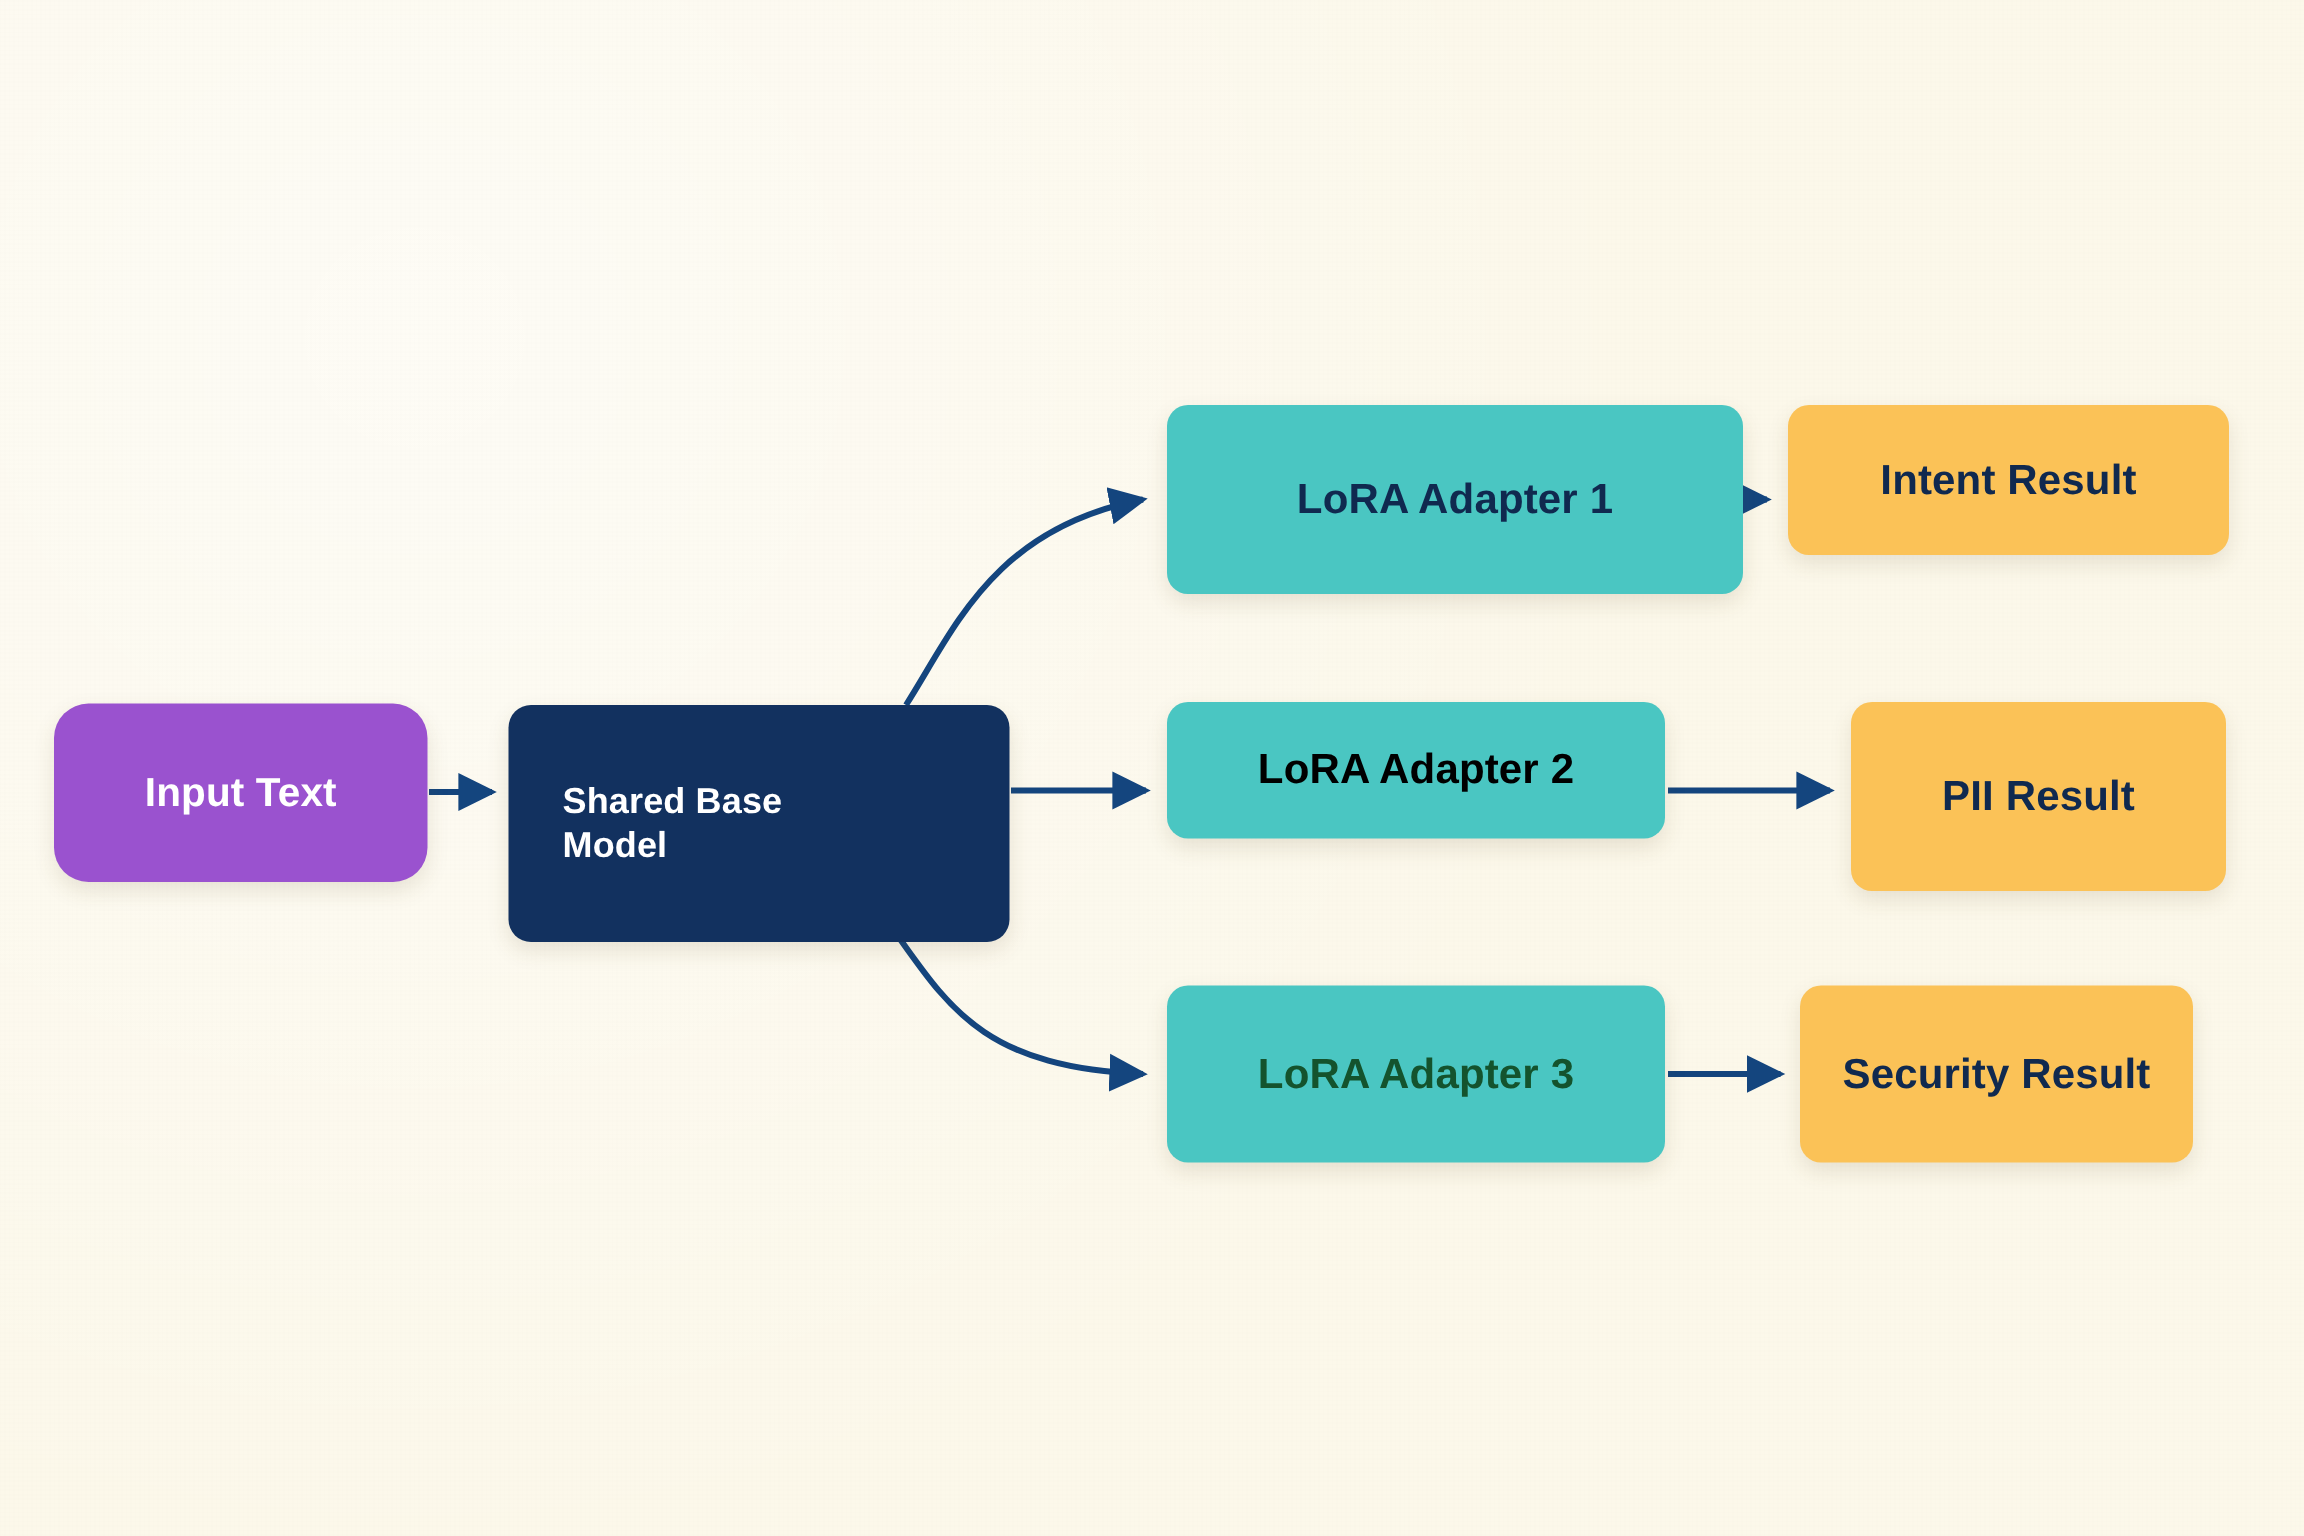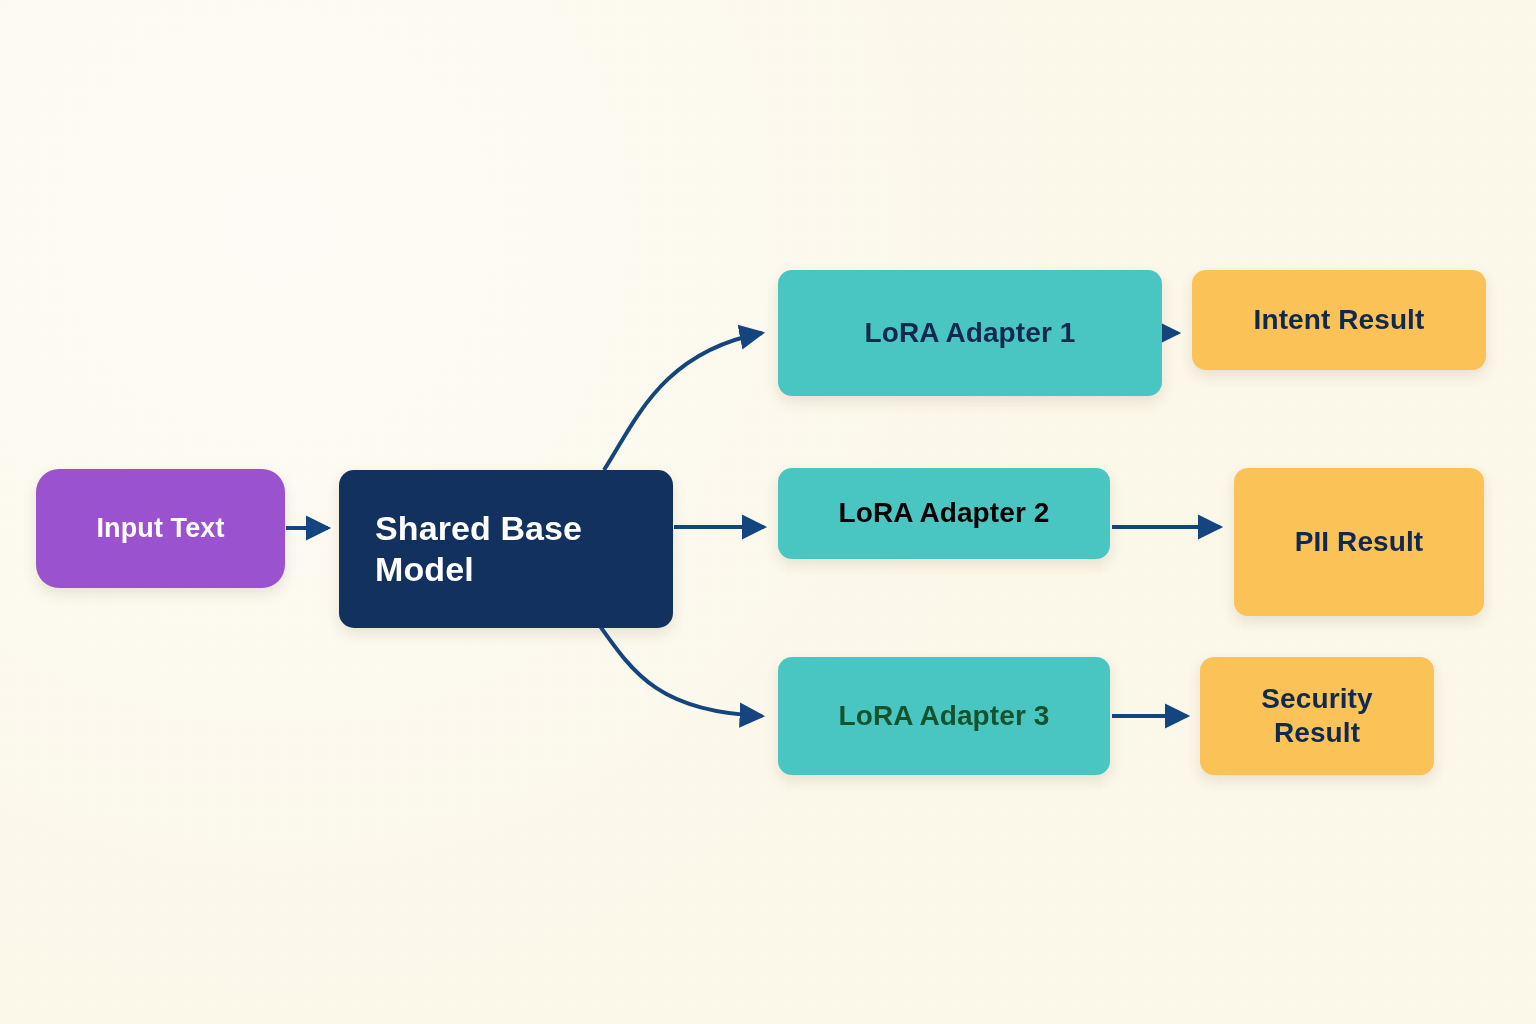--- a/index.html
+++ b/index.html
@@ -76,21 +76,21 @@
   }
   #node-input-text .label { font-size: 27px; }
 
   #node-shared-base-model {
     left: 339px; top: 470px; width: 334px; height: 158px;
     background: #12315f;
     color: #ffffff;
     padding: 0 36px;
     border-radius: 15px;
   }
-  #node-shared-base-model .label { font-size: 34px; }
+  #node-shared-base-model .label { font-size: 24px; }
 
   #node-lora-1 {
     left: 778px; top: 270px; width: 384px; height: 126px;
     background: #4ac6c2;
     color: #10294f;
     padding: 0 40px;
   }
   #node-lora-2 {
     left: 778px; top: 468px; width: 332px; height: 91px;
     background: #4ac6c2;
@@ -105,27 +105,27 @@
   }
   #node-lora-1 .label, #node-lora-2 .label, #node-lora-3 .label { font-size: 28px; }
 
   #node-intent-result {
     left: 1192px; top: 270px; width: 294px; height: 100px;
     background: #fbc257;
     color: #10294f;
     padding: 0 22px;
   }
   #node-pii-result {
-    left: 1234px; top: 468px; width: 250px; height: 148px;
+    left: 1234px; top: 468px; width: 250px; height: 126px;
     background: #fbc257;
     color: #10294f;
     padding: 12px 22px;
   }
   #node-security-result {
-    left: 1200px; top: 657px; width: 234px; height: 118px;
+    left: 1200px; top: 657px; width: 262px; height: 118px;
     background: #fbc257;
     color: #10294f;
     padding: 0 22px;
   }
   #node-intent-result .label,
   #node-pii-result .label,
   #node-security-result .label { font-size: 28px; }
 </style>
 </head>
 <body>

